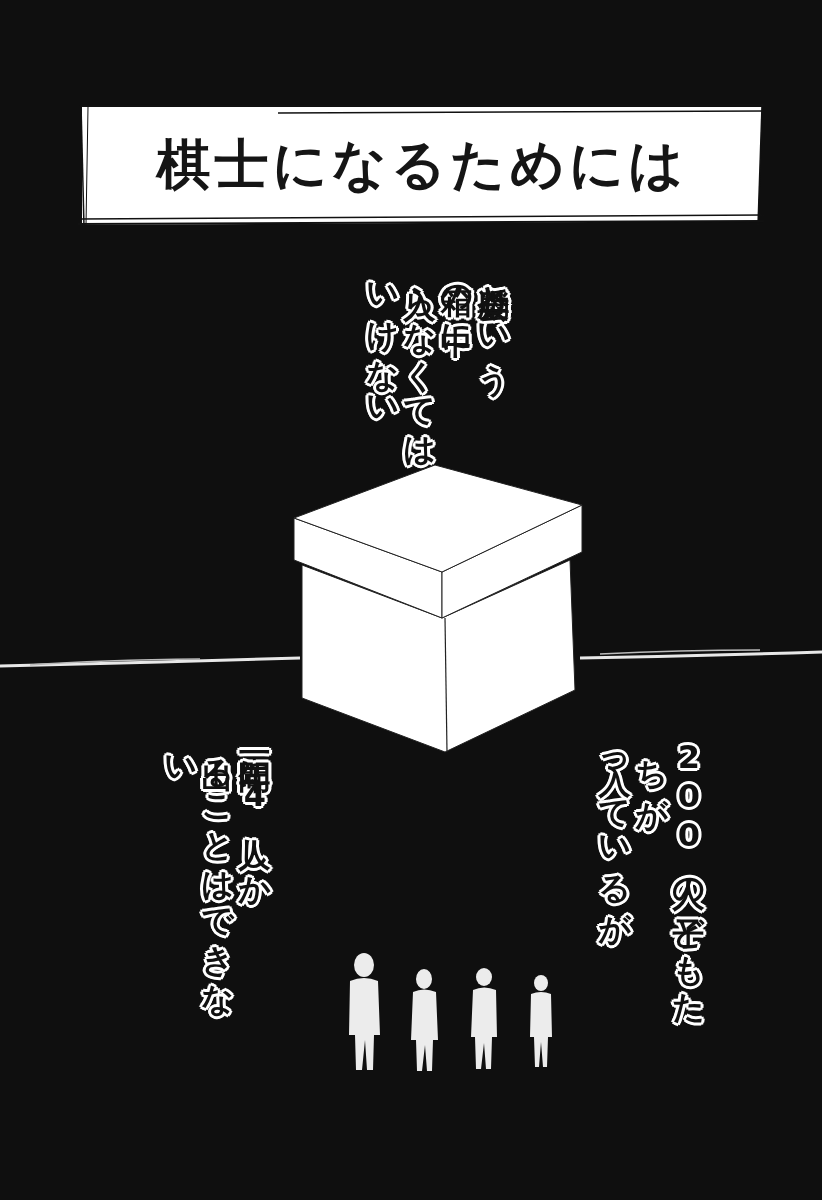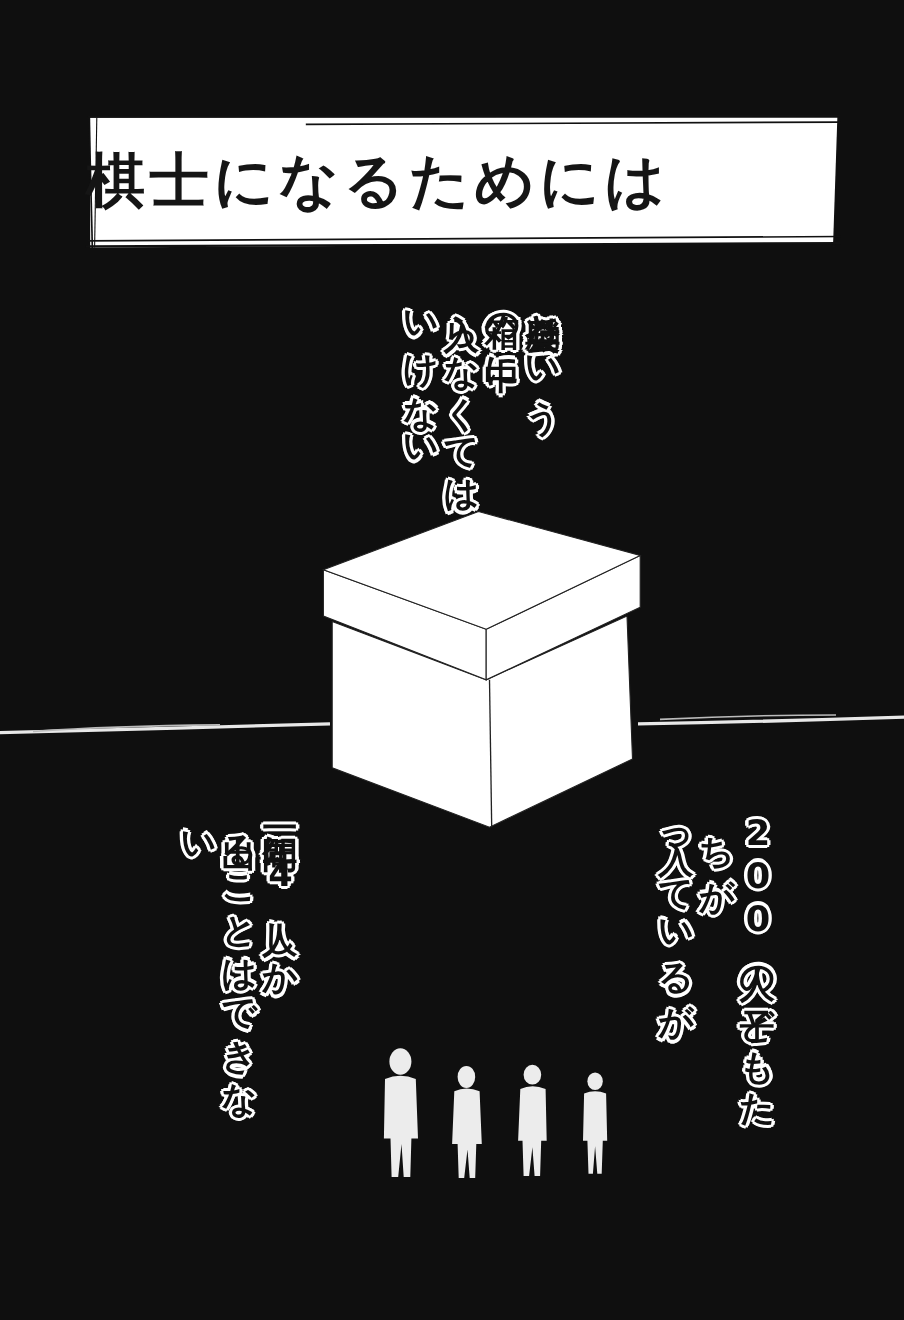--- a/index.html
+++ b/index.html
@@ -12,20 +12,21 @@
     }
     .banner {
       position: absolute;
       left: 78px; top: 103px;
       width: 688px; height: 125px;
     }
     .banner svg { position: absolute; left: 0; top: 0; }
     .banner-title {
       position: absolute;
       left: 0; right: 0; top: 26px;
+      text-align: center;
       font-family: "DejaVu Serif", serif;
       font-weight: bold;
       font-size: 54px;
       letter-spacing: 4px;
       color: #151515;
       line-height: 70px;
     }
     .vtext {
       position: absolute;
       writing-mode: vertical-rl;

